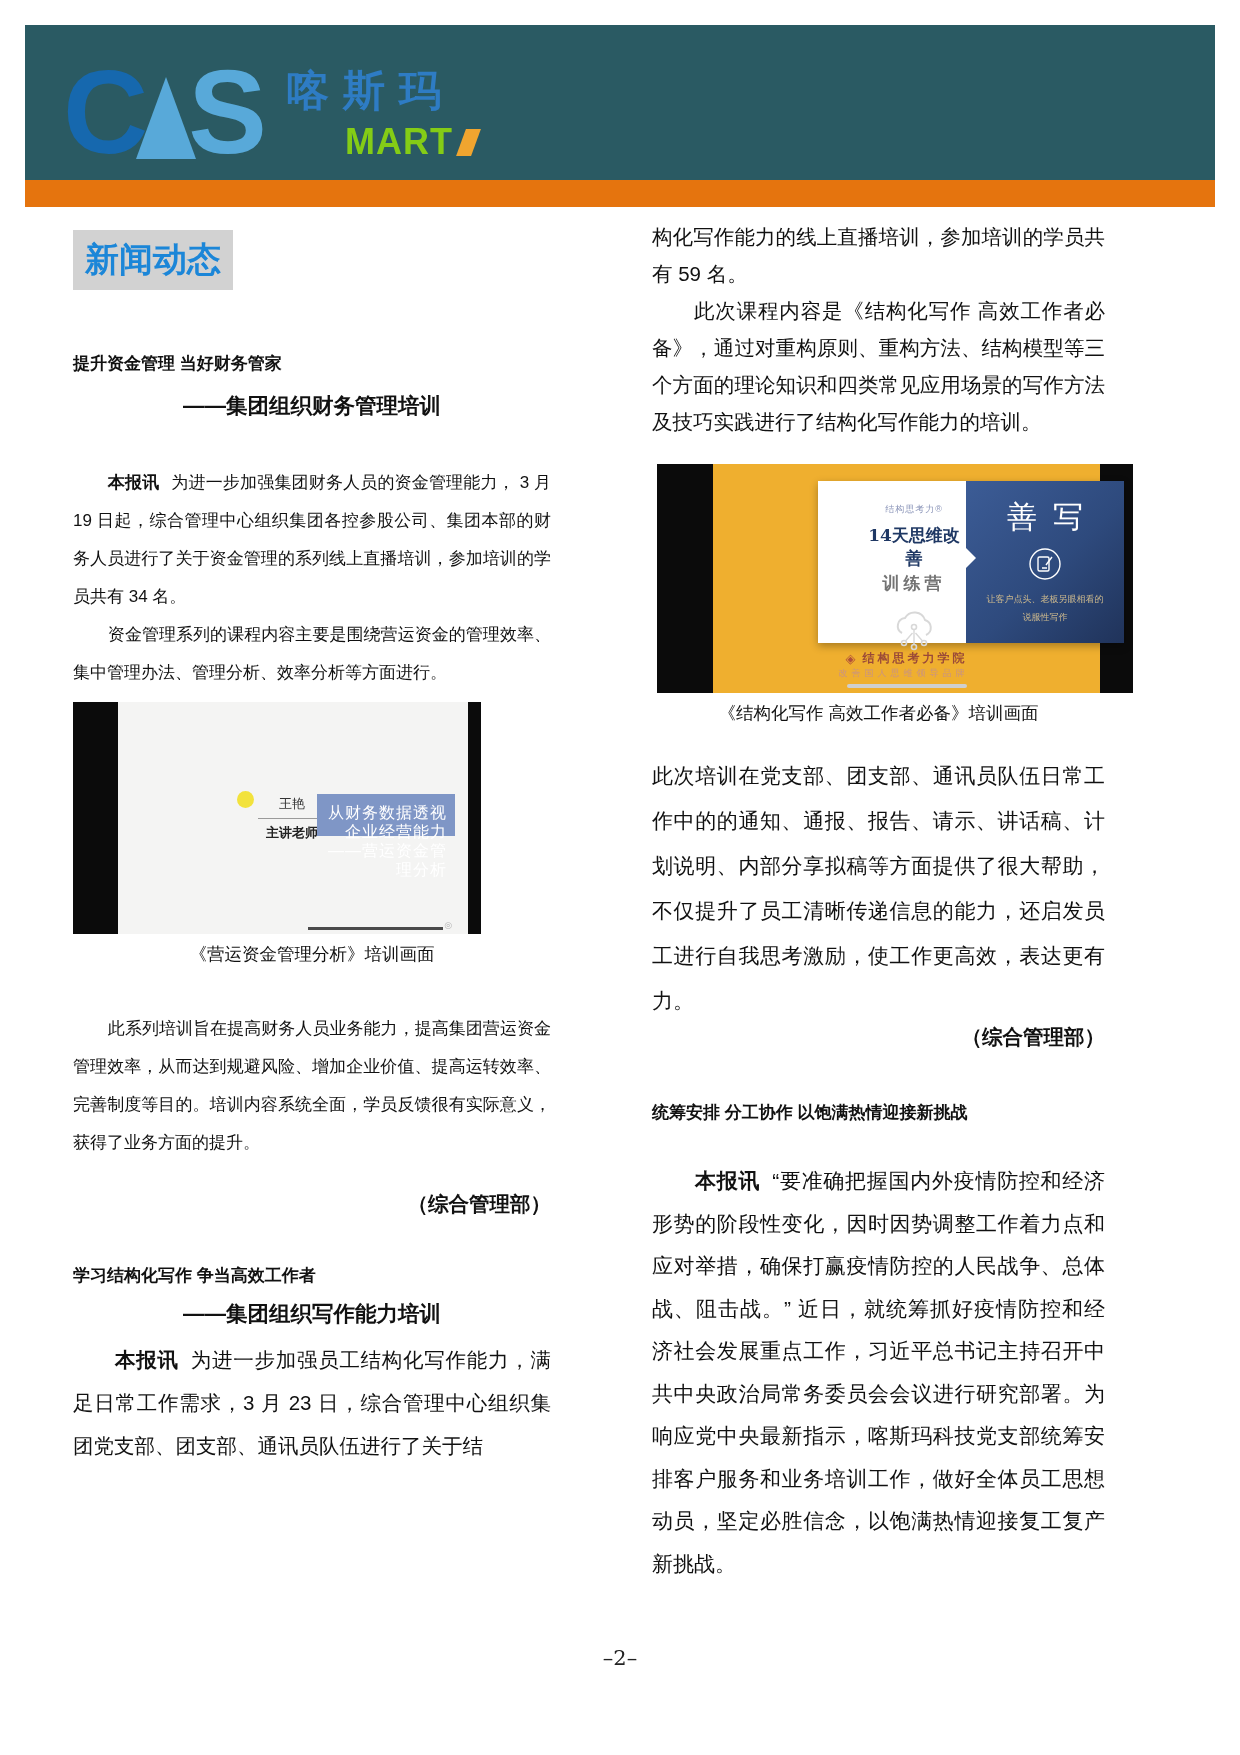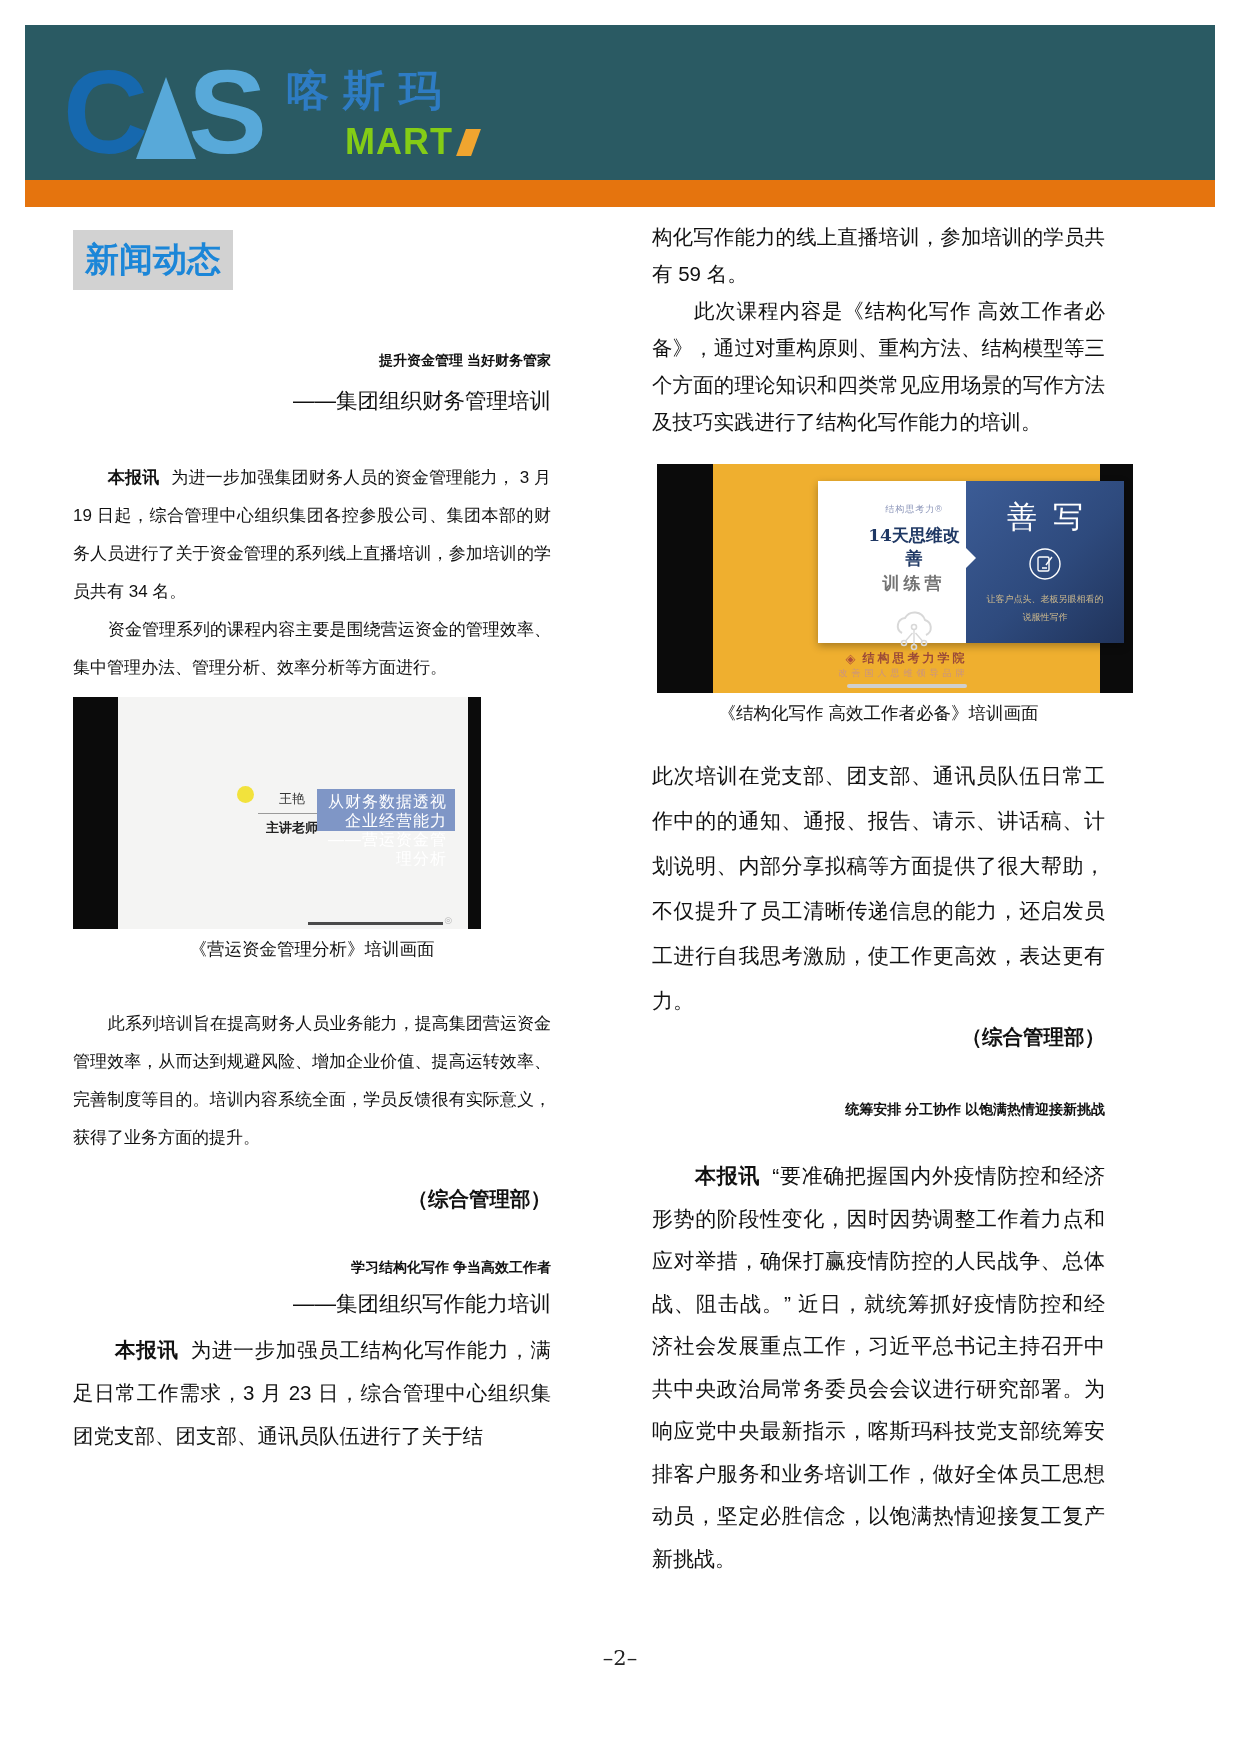--- a/index.html
+++ b/index.html
@@ -26,22 +26,22 @@
   .logo-mart { font-size:36px; font-weight:800; color:#84cc16; letter-spacing:1px; }
   .logo-slash { width:15px; height:27px; background:#F0A52F; transform:skewX(-20deg); margin-left:8px; }
 
   
   .col-left  { position:absolute; left:73px;  top:210px; width:478px; }
   .col-right { position:absolute; left:652px; top:206px; width:453px; }
 
   .badge { display:inline-block; background:#D2D2D2; color:#1B86D8;
            font-size:34px; font-weight:700; padding:7px 12px; margin:20px 0 0 0; }
 
-  .art-title { font-size:14px; font-weight:700; text-align:right; }
-  .art-sub   { font-size:21.5px; font-weight:400; text-align:right; }
+  .art-title { font-size:17px; font-weight:700; text-align:left; }
+  .art-sub   { font-size:21.5px; font-weight:700; text-align:center; }
   .signoff   { font-size:20.5px; font-weight:700; text-align:right; }
   .byline    { font-weight:700; margin-right:12px; }
 
   .p-left      { font-size:17px; line-height:38px; text-align:justify; }
   .p-left2     { font-size:20.5px; line-height:43px; text-align:justify; }
   .p-right-top { font-size:20.5px; line-height:37px; text-align:justify; }
   .p-right-mid { font-size:21px;   line-height:45px; text-align:justify; }
   .p-right-a3  { font-size:21px;   line-height:42.5px; text-align:justify; }
   .indent { text-indent:2.05em; }
 
@@ -49,21 +49,21 @@
 
   
   .fig1 { position:relative; width:408px; height:232px; background:#0b0b0b; margin-top:10px; }
   .fig1-screen { position:absolute; left:45px; right:13px; top:0; bottom:0; background:#F4F4F3; }
   .f1-dot { position:absolute; left:119px; top:89px; width:17px; height:17px; border-radius:50%; background:#F2E23C; }
   .f1-speaker { position:absolute; left:138px; top:93px; width:72px; text-align:center; }
   .f1-name { font-size:13px; color:#333; }
   .f1-line { border-top:1px solid #9a9a9a; margin:5px 2px; }
   .f1-role { font-size:13px; font-weight:700; color:#222; }
   .f1-banner { position:absolute; left:199px; right:13px; top:92px; height:42px; background:#7F96C6;
-               color:#fff; text-align:right; padding:3px 8px 0 0; }
+               color:#fff; text-align:right; padding:9px 8px 0 0; }
   .f1-banner div { font-size:16px; line-height:19px; letter-spacing:1px; }
   .f1-progress { position:absolute; left:190px; bottom:4px; width:135px; height:3px; background:#4a4a4a; }
   .f1-wm { position:absolute; right:16px; bottom:4px; font-size:9px; color:#b5b5b5; }
 
   
   .fig2 { position:relative; width:476px; height:229px; background:#0b0b0b; margin-left:5px; margin-top:24px; }
   .fig2-screen { position:absolute; left:56px; right:33px; top:0; bottom:0; background:#EFAF2F; }
   .f2-cards { position:absolute; left:105px; top:17px; width:306px; height:162px; display:flex;
               box-shadow:0 3px 8px rgba(0,0,0,.3); }
   .f2-white { width:148px; background:#ffffff; text-align:center; padding-top:22px; position:relative;padding-left:44px; }

